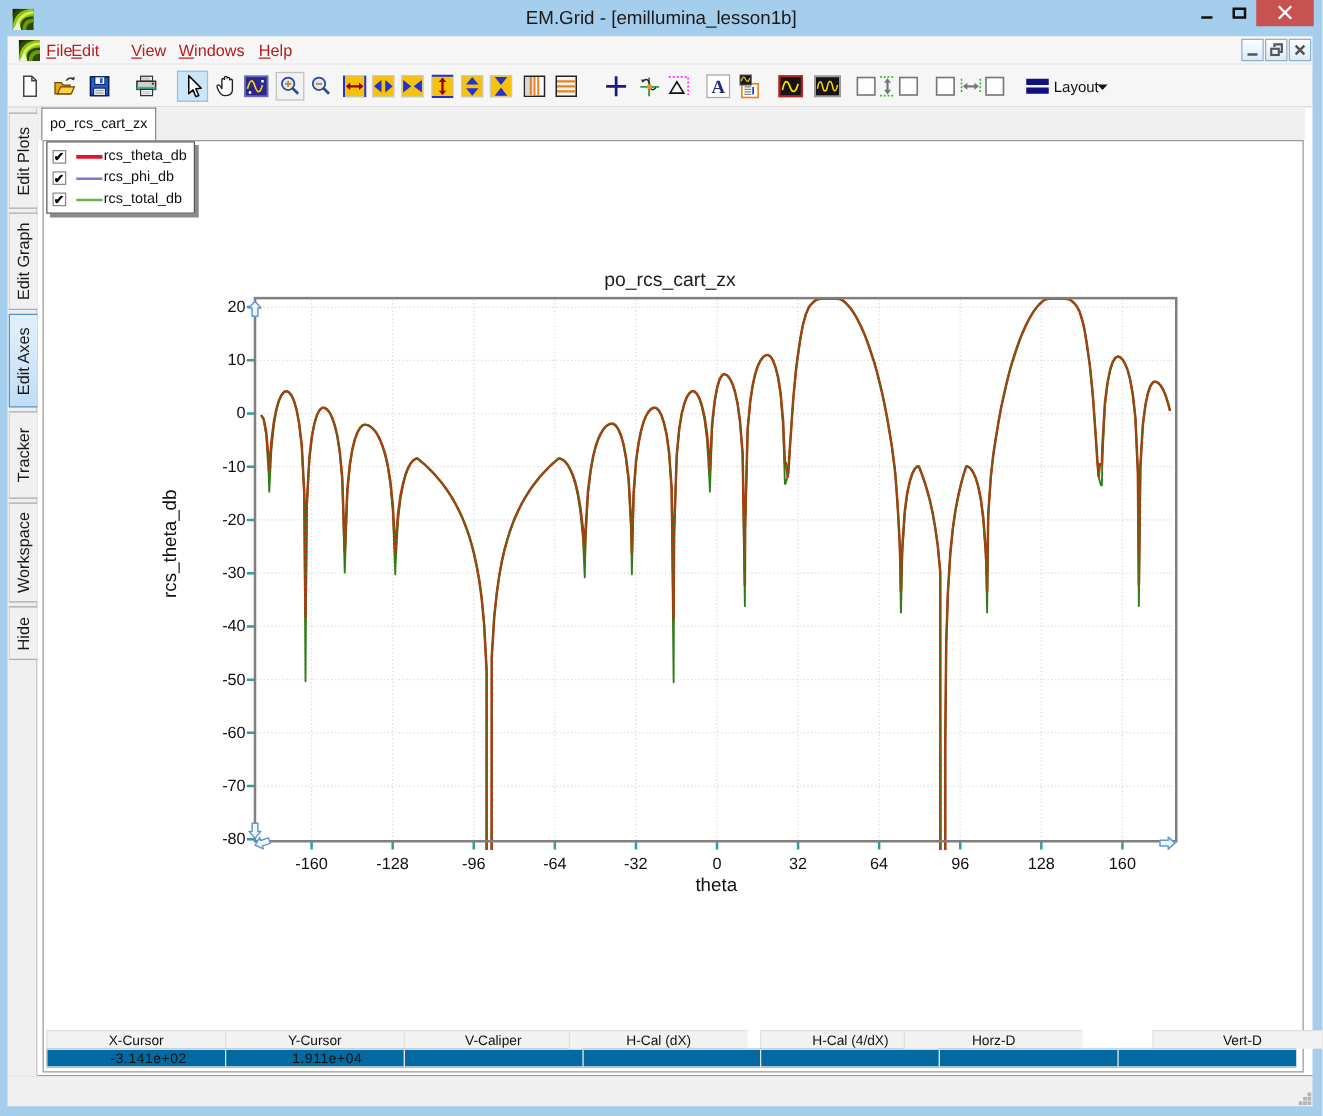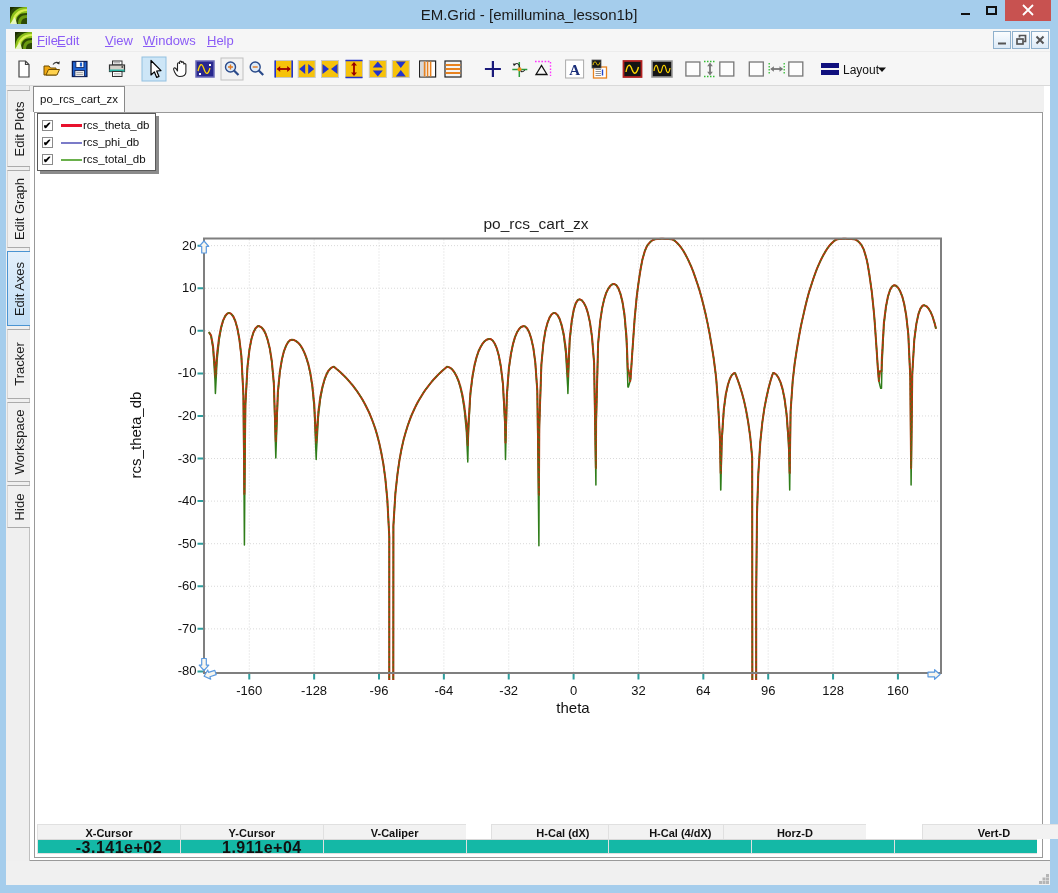--- a/index.html
+++ b/index.html
@@ -1,40 +1,40 @@
 <!DOCTYPE html>
 <html><head><meta charset="utf-8"><style>
 html,body{margin:0;padding:0;}
 body{width:1058px;height:893px;position:relative;background:#a5cdec;font-family:"Liberation Sans",sans-serif;overflow:hidden;}
 .abs{position:absolute;}
 #title{left:0;top:0;width:1058px;text-align:center;font-size:15px;color:#1a1a1a;line-height:29px;height:29px;}
 #mini{left:961px;top:13px;width:9px;height:2px;background:#111;}
 #maxi{left:986px;top:6px;width:7px;height:5px;border:2px solid #111;background:#a5cdec;}
 #closebtn{left:1005px;top:0;width:46px;height:21px;background:#c85250;color:#fff;text-align:center;font-size:12px;line-height:20px;font-weight:bold;}
-#menubar{left:6px;top:29px;width:1044px;height:22px;background:#f6f6f6;font-size:13px;color:#8b5cf6;}
+#menubar{left:6px;top:29px;width:1044px;height:22px;background:#f6f6f6;font-size:13px;color:#b91c1c;}
 .menuitem{position:absolute;top:4px;}
 #toolbar{left:6px;top:51px;width:1044px;height:35px;background:#f6f6f6;border-bottom:1px solid #d9d9d9;border-top:1px solid #ececec;box-sizing:border-box;}
 #sidebar{left:6px;top:86px;width:24px;height:775px;background:#efefef;border-right:1px solid #c0c0c0;box-sizing:border-box;}
 .vtab{position:absolute;left:1px;width:22px;background:#f0f0f0;border:1px solid #ababab;border-left:1px solid #d5d5d5;}
 .vtab span{position:absolute;left:50%;top:50%;transform:translate(-50%,-50%) rotate(-90deg);white-space:nowrap;font-size:13px;color:#1a1a1a;}
 #client{left:30px;top:86px;width:1020px;height:775px;background:#ffffff;border-bottom:1px solid #9a9a9a;box-sizing:border-box;}
 #tabstrip{left:30px;top:86px;width:1014px;height:26px;background:#f0f0f0;}
 #pane{left:34px;top:112px;width:1009px;height:746px;background:#fff;border:1px solid #999;box-sizing:border-box;}
 #tab1{left:3px;top:1px;width:92px;height:26px;background:#fff;border:1px solid #898989;border-bottom:none;font-size:11.5px;text-align:center;line-height:24px;color:#111;box-sizing:border-box;}
 #legend{left:37px;top:113px;width:117px;height:56px;background:#fff;border:1px solid #5a5a5a;box-shadow:3px 3px 0 rgba(100,100,100,0.75);}
 .lrow{position:absolute;left:4px;height:13px;}
 .lcheck{position:absolute;left:0;top:0;width:11px;height:11px;border:1px solid #8a8a8a;background:#fff;box-sizing:border-box;}
 .lcheck:after{content:"✔";position:absolute;left:0px;top:-1px;font-size:10px;color:#000;font-weight:bold;}
 .lline{position:absolute;left:19px;top:5px;width:21px;height:2px;}
 .ltext{position:absolute;left:41px;top:-1px;font-size:11.5px;color:#111;}
 #statusbar{left:6px;top:861px;width:1044px;height:24px;background:#f0f0f0;}
 #cursortable{left:37px;top:824px;width:1000px;height:29px;font-size:11px;color:#111;}
-.thcell,.tdcell{position:absolute;box-sizing:border-box;border-left:1px solid #e0e0e0;text-align:center;font-weight:bold;}
+.thcell,.tdcell{position:absolute;box-sizing:border-box;border-left:1px solid #e0e0e0;text-align:center;}
 .thcell{height:15px;line-height:16px;background:#f2f2f2;top:0;border-top:1px solid #e0e0e0;}
-.tdcell{height:15px;line-height:15px;background:#14b8a6;top:15px;border-top:1px solid #d8d8d8;border-bottom:1px solid #e0e0e0;font-size:16px;letter-spacing:0.5px;padding-left:20px;}
+.tdcell{height:15px;line-height:15px;background:#0369a1;top:15px;border-top:1px solid #d8d8d8;border-bottom:1px solid #e0e0e0;font-size:11px;letter-spacing:0.5px;padding-left:20px;}
 #mdibtns{left:993px;top:31px;}
 .mdib{position:absolute;top:0;width:18px;height:18px;border:1px solid #8fb0cc;background:linear-gradient(#fbfdfe,#dceaf7);box-sizing:border-box;}
 </style></head>
 <body>
 <div class="abs" id="title">EM.Grid - [emillumina_lesson1b]</div>
 <svg class="abs" style="left:10px;top:7px" width="17" height="17">
     <rect x="0" y="0" width="17" height="17" fill="#2d4a05"></rect>
     <path d="M0 17C0 6 6 0 17 0L17 6C9 6 6 9 6 17Z" fill="#8cc11c"></path>
     <path d="M2 17C2 8 8 2 17 2L17 4C10 4 4 10 4 17Z" fill="#d8ee50"></path>
     <path d="M8 17C8 11 11 8 17 8L17 11C13 11 11 13 11 17Z" fill="#6a9a10"></path>
@@ -323,21 +323,21 @@
       <div class="ltext">rcs_total_db</div>
     </div>
 </div>
 <div class="abs" id="cursortable">
 <div class="thcell" style="left:0.0px;width:142.9px">X-Cursor</div>
 <div class="tdcell" style="left:0.0px;width:142.9px">-3.141e+02</div>
 <div class="thcell" style="left:142.9px;width:142.9px">Y-Cursor</div>
 <div class="tdcell" style="left:142.9px;width:142.9px">1.911e+04</div>
 <div class="thcell" style="left:285.7px;width:142.9px">V-Caliper</div>
 <div class="tdcell" style="left:285.7px;width:142.9px"></div>
-<div class="thcell" style="left:454px;width:142.9px">H-Cal (dX)</div>
+<div class="thcell" style="left:418px;width:142.9px">H-Cal (dX)</div>
 <div class="tdcell" style="left:428.6px;width:142.9px"></div>
 <div class="thcell" style="left:571.4px;width:142.9px">H-Cal (4/dX)</div>
 <div class="tdcell" style="left:571.4px;width:142.9px"></div>
 <div class="thcell" style="left:686px;width:142.9px">Horz-D</div>
 <div class="tdcell" style="left:714.3px;width:142.9px"></div>
 <div class="thcell" style="left:885px;width:142.9px">Vert-D</div>
 <div class="tdcell" style="left:857.1px;width:142.9px"></div>
 </div>
 <div class="abs" id="statusbar"></div>
 <svg class="abs" style="left:1035px;top:870px" width="16" height="16">

